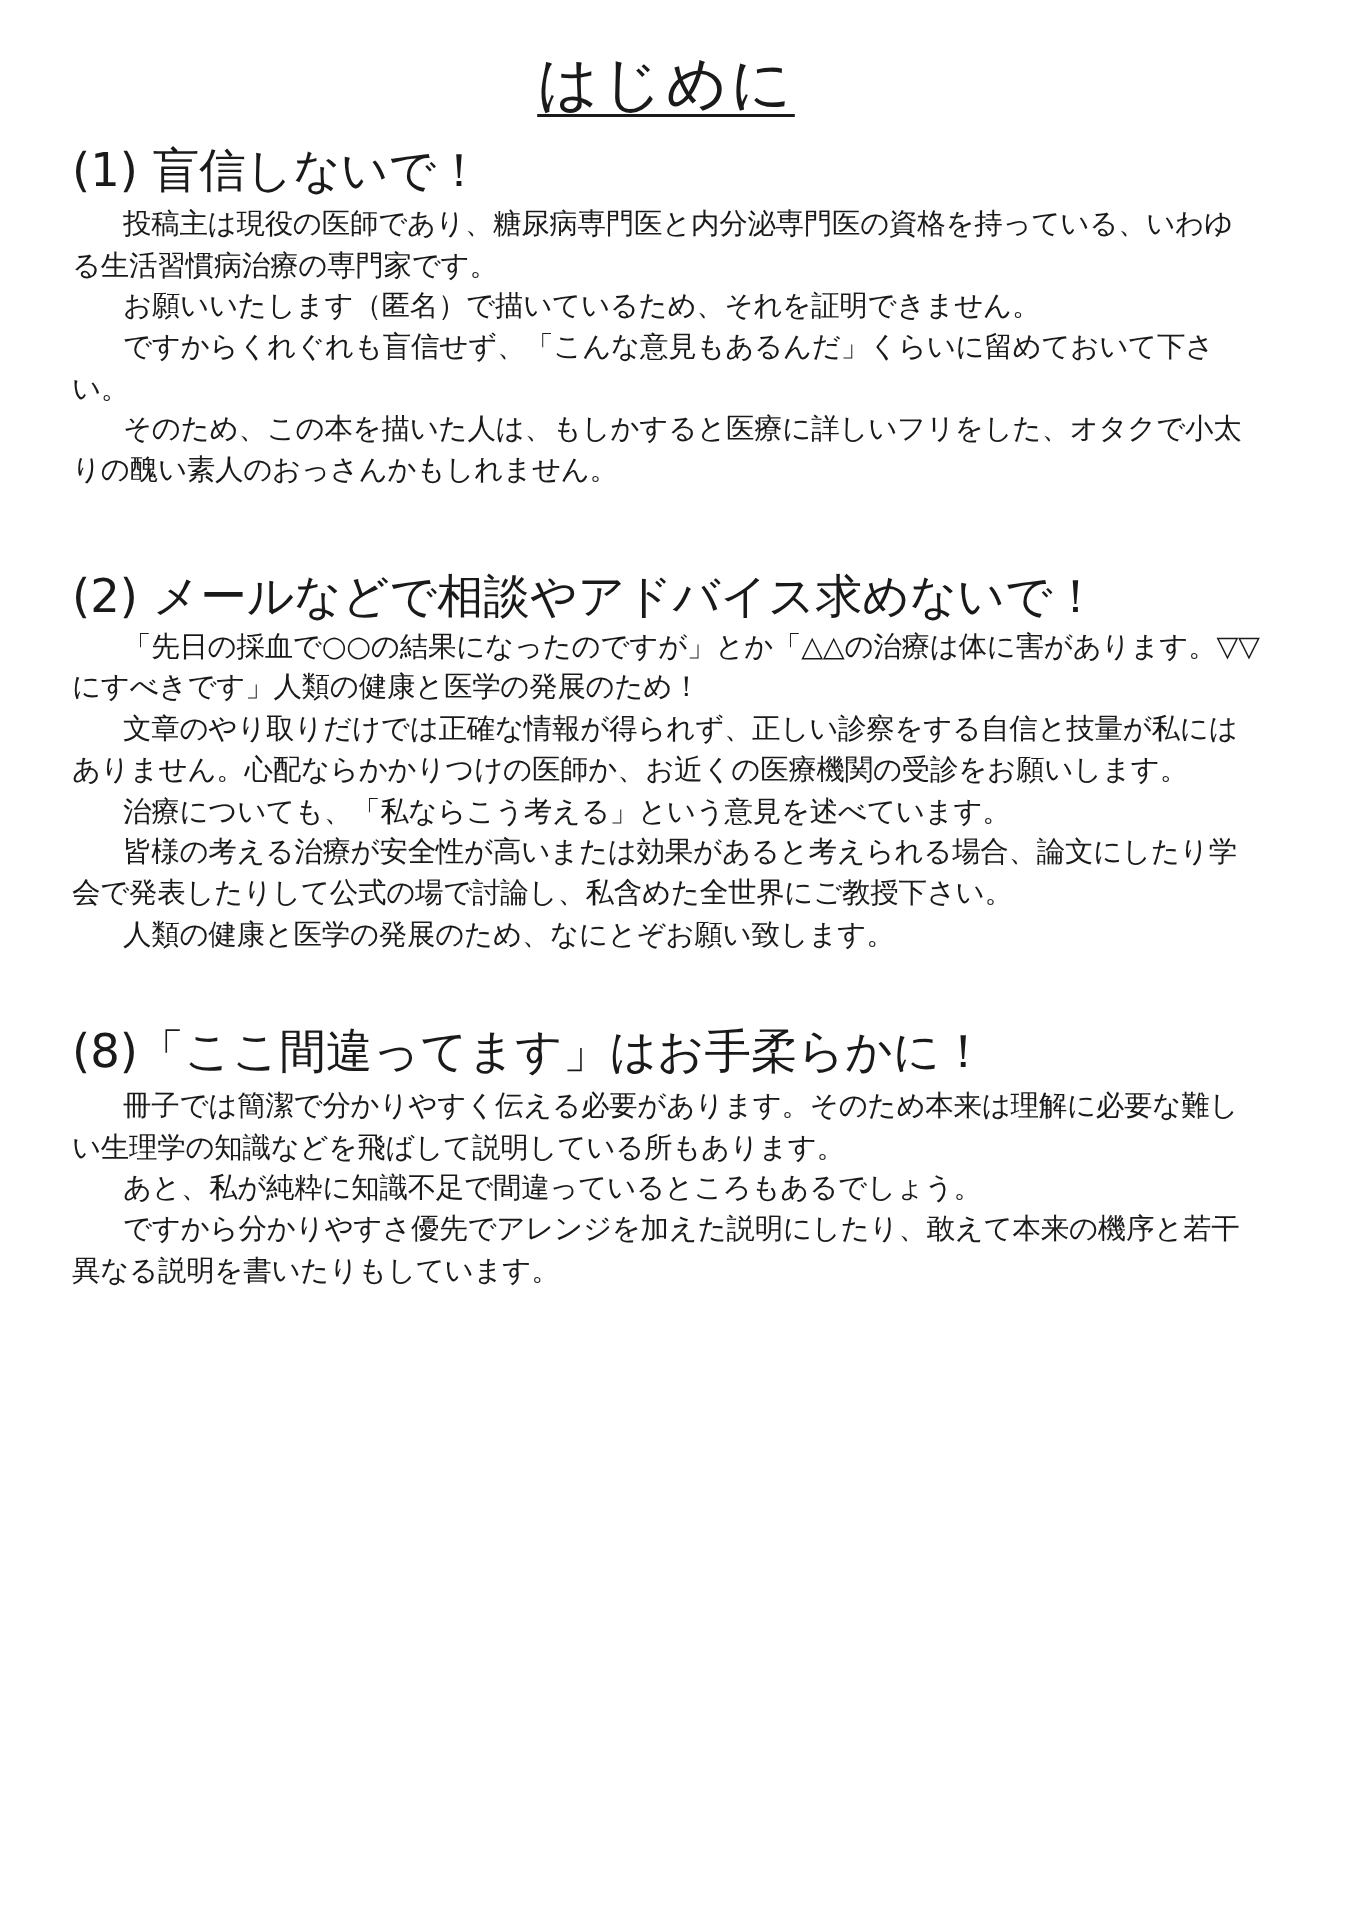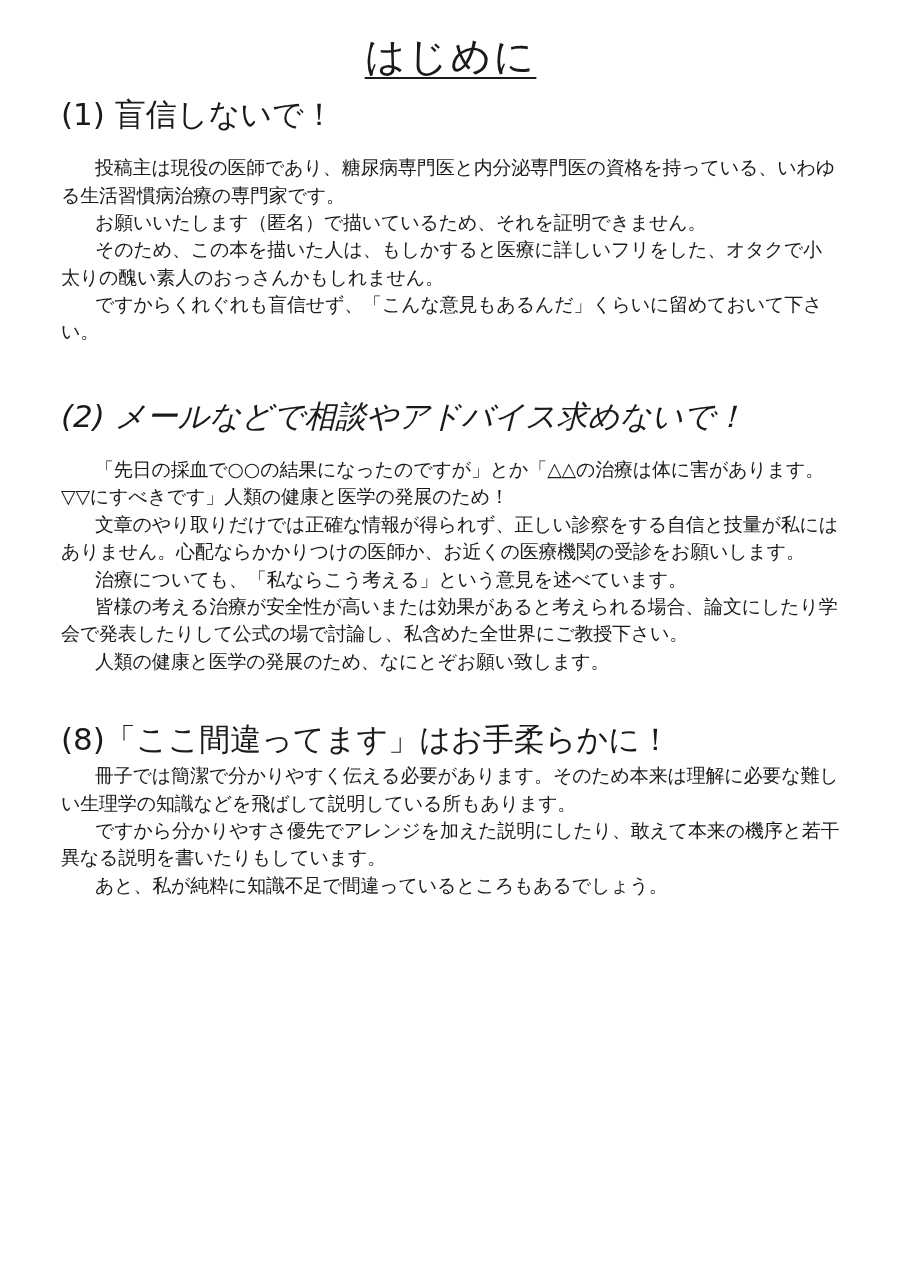--- a/index.html
+++ b/index.html
@@ -12,21 +12,21 @@
     height: 1280px;
     font-family: "DejaVu Sans", "Liberation Sans", sans-serif;
     color: #1a1a1a;
     overflow: hidden;
   }
   .page {
     position: relative;
     width: 884px;
     height: 1280px;
     box-sizing: border-box;
-    padding: 26px 44px 0 61px;
+    padding: 26px 44px 0 48px;
   }
   .doc-title {
     text-align: center;
     font-size: 40px;
     font-weight: 500;
     letter-spacing: 2px;
     text-decoration: underline;
     text-underline-offset: 7px;
     text-decoration-thickness: 2px;
     margin: 6px 0 14px 0;
@@ -44,52 +44,52 @@
   }
   .para {
     font-size: 19px;
     line-height: 1.44;
     margin: 0;
     letter-spacing: -0.2px;
     text-indent: 34px;
   }
   .gap-lg { height: 46px; }
   .gap-md { height: 40px; }
-  .sec1-heading { margin-bottom: 20px; }
-  .sec2-heading { margin-bottom: 20px; font-style: italic; }
+  .sec1-heading { margin-bottom: 2px; }
+  .sec2-heading { margin-bottom: 0; }
   .sec3-heading { margin-bottom: 3px; }
 </style>
 </head>
 <body>
 
 <div class="page">
 
   <h1 class="doc-title">はじめに</h1>
 
   <div class="section">
     <h2 class="section-heading sec1-heading">(1) 盲信しないで！</h2>
     <p class="para">投稿主は現役の医師であり、糖尿病専門医と内分泌専門医の資格を持っている、いわゆる生活習慣病治療の専門家です。</p>
     <p class="para">お願いいたします（匿名）で描いているため、それを証明できません。</p>
+    <p class="para">ですからくれぐれも盲信せず、「こんな意見もあるんだ」くらいに留めておいて下さい。</p>
     <p class="para">そのため、この本を描いた人は、もしかすると医療に詳しいフリをした、オタクで小太りの醜い素人のおっさんかもしれません。</p>
-    <p class="para">ですからくれぐれも盲信せず、「こんな意見もあるんだ」くらいに留めておいて下さい。</p>
   </div>
 
   <div class="gap-lg"></div>
 
   <div class="section">
     <h2 class="section-heading sec2-heading">(2) メールなどで相談やアドバイス求めないで！</h2>
     <p class="para">「先日の採血で○○の結果になったのですが」とか「△△の治療は体に害があります。▽▽にすべきです」人類の健康と医学の発展のため！</p>
     <p class="para">文章のやり取りだけでは正確な情報が得られず、正しい診察をする自信と技量が私にはありません。心配ならかかりつけの医師か、お近くの医療機関の受診をお願いします。</p>
     <p class="para">治療についても、「私ならこう考える」という意見を述べています。</p>
     <p class="para">皆様の考える治療が安全性が高いまたは効果があると考えられる場合、論文にしたり学会で発表したりして公式の場で討論し、私含めた全世界にご教授下さい。</p>
     <p class="para">人類の健康と医学の発展のため、なにとぞお願い致します。</p>
   </div>
 
   <div class="gap-md"></div>
 
   <div class="section">
     <h2 class="section-heading sec3-heading">(8)「ここ間違ってます」はお手柔らかに！</h2>
     <p class="para">冊子では簡潔で分かりやすく伝える必要があります。そのため本来は理解に必要な難しい生理学の知識などを飛ばして説明している所もあります。</p>
+    <p class="para">あと、私が純粋に知識不足で間違っているところもあるでしょう。</p>
     <p class="para">ですから分かりやすさ優先でアレンジを加えた説明にしたり、敢えて本来の機序と若干異なる説明を書いたりもしています。</p>
-    <p class="para">あと、私が純粋に知識不足で間違っているところもあるでしょう。</p>
   </div>
 
 </div>
 
 </body></html>

